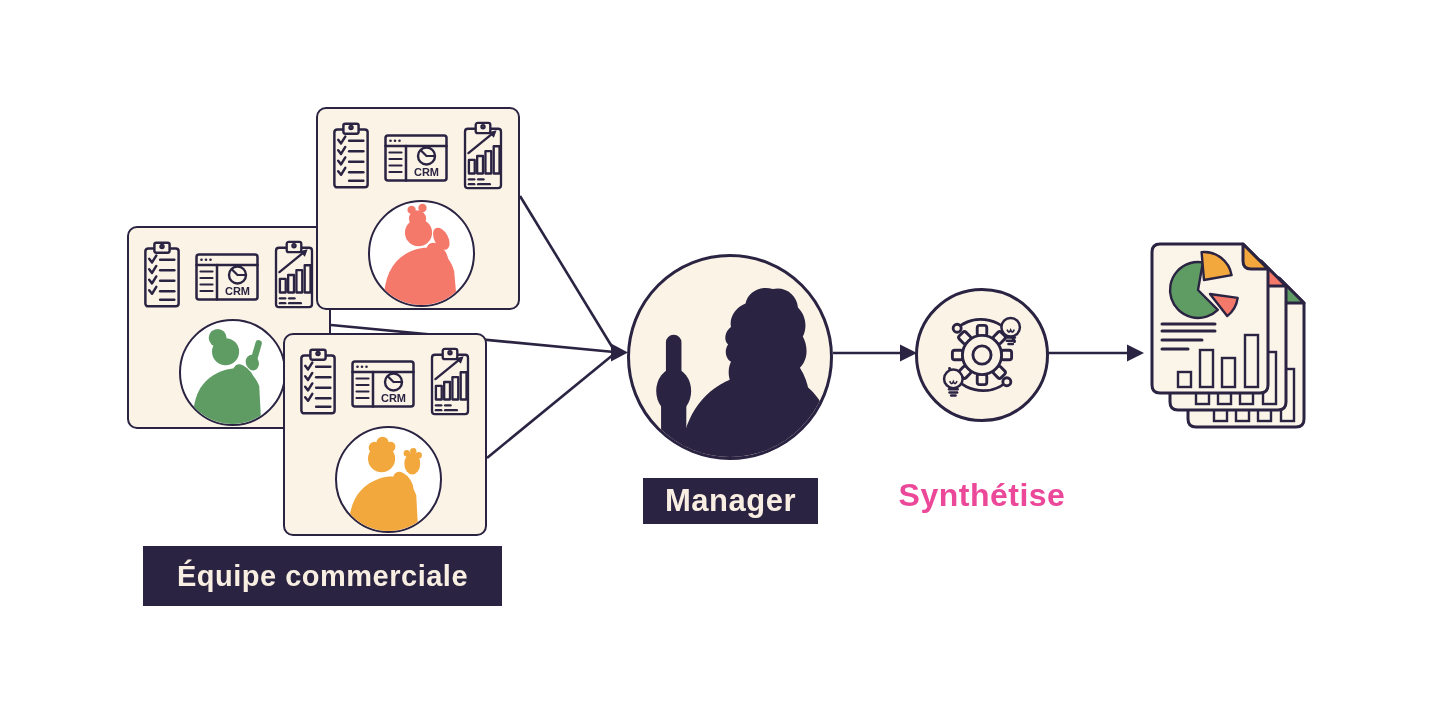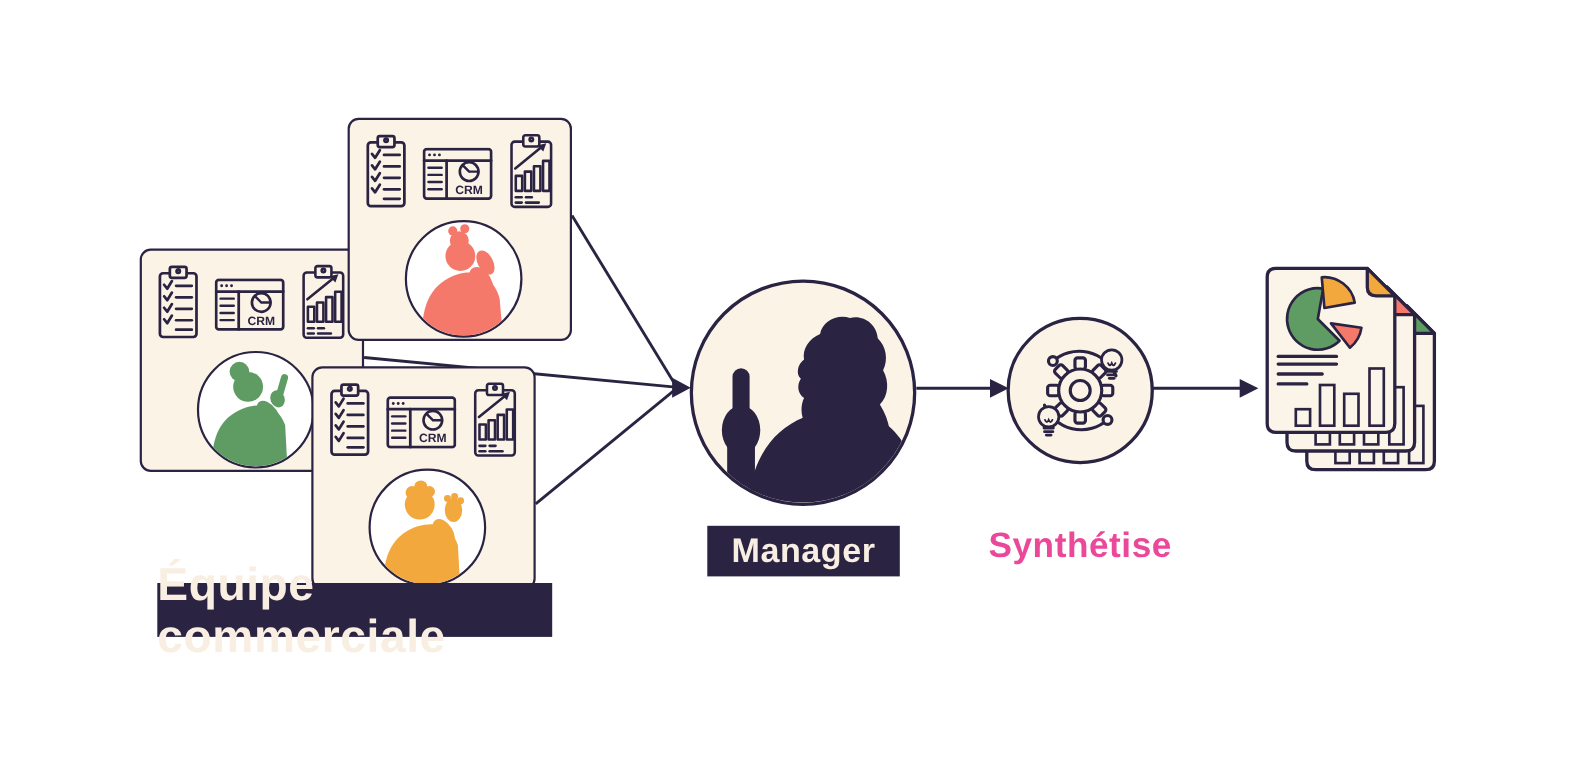--- a/index.html
+++ b/index.html
@@ -23,21 +23,21 @@
     position:absolute;left:50px;top:91px;width:107px;height:107px;
     background:#ffffff;border:2.5px solid #2B2342;border-radius:50%;
     overflow:hidden;box-sizing:border-box;
   }
   .avatar svg{width:100%;height:100%;display:block;}
   .label-badge{
     position:absolute;background:#2B2342;color:#F8EFE2;font-weight:bold;
     display:flex;align-items:center;justify-content:center;z-index:5;
     letter-spacing:.5px;
   }
-  .team-label{left:143px;top:530px;width:359px;height:49px;font-size:42px;}
+  .team-label{left:143px;top:546px;width:359px;height:60px;font-size:29px;}
   .manager-label{left:643px;top:478px;width:175px;height:46px;font-size:31px;}
   .plain-label{
     position:absolute;color:#ec4899;font-weight:bold;font-size:32px;
     text-align:center;z-index:5;letter-spacing:.5px;
   }
   .synth-label{left:862px;top:477px;width:240px;}
   .report-label{left:1109px;top:477px;width:240px;}
   .manager-circle{
     position:absolute;left:627px;top:254px;width:206px;height:206px;
     background:#FAF3E6;border:3.5px solid #2B2342;border-radius:50%;

